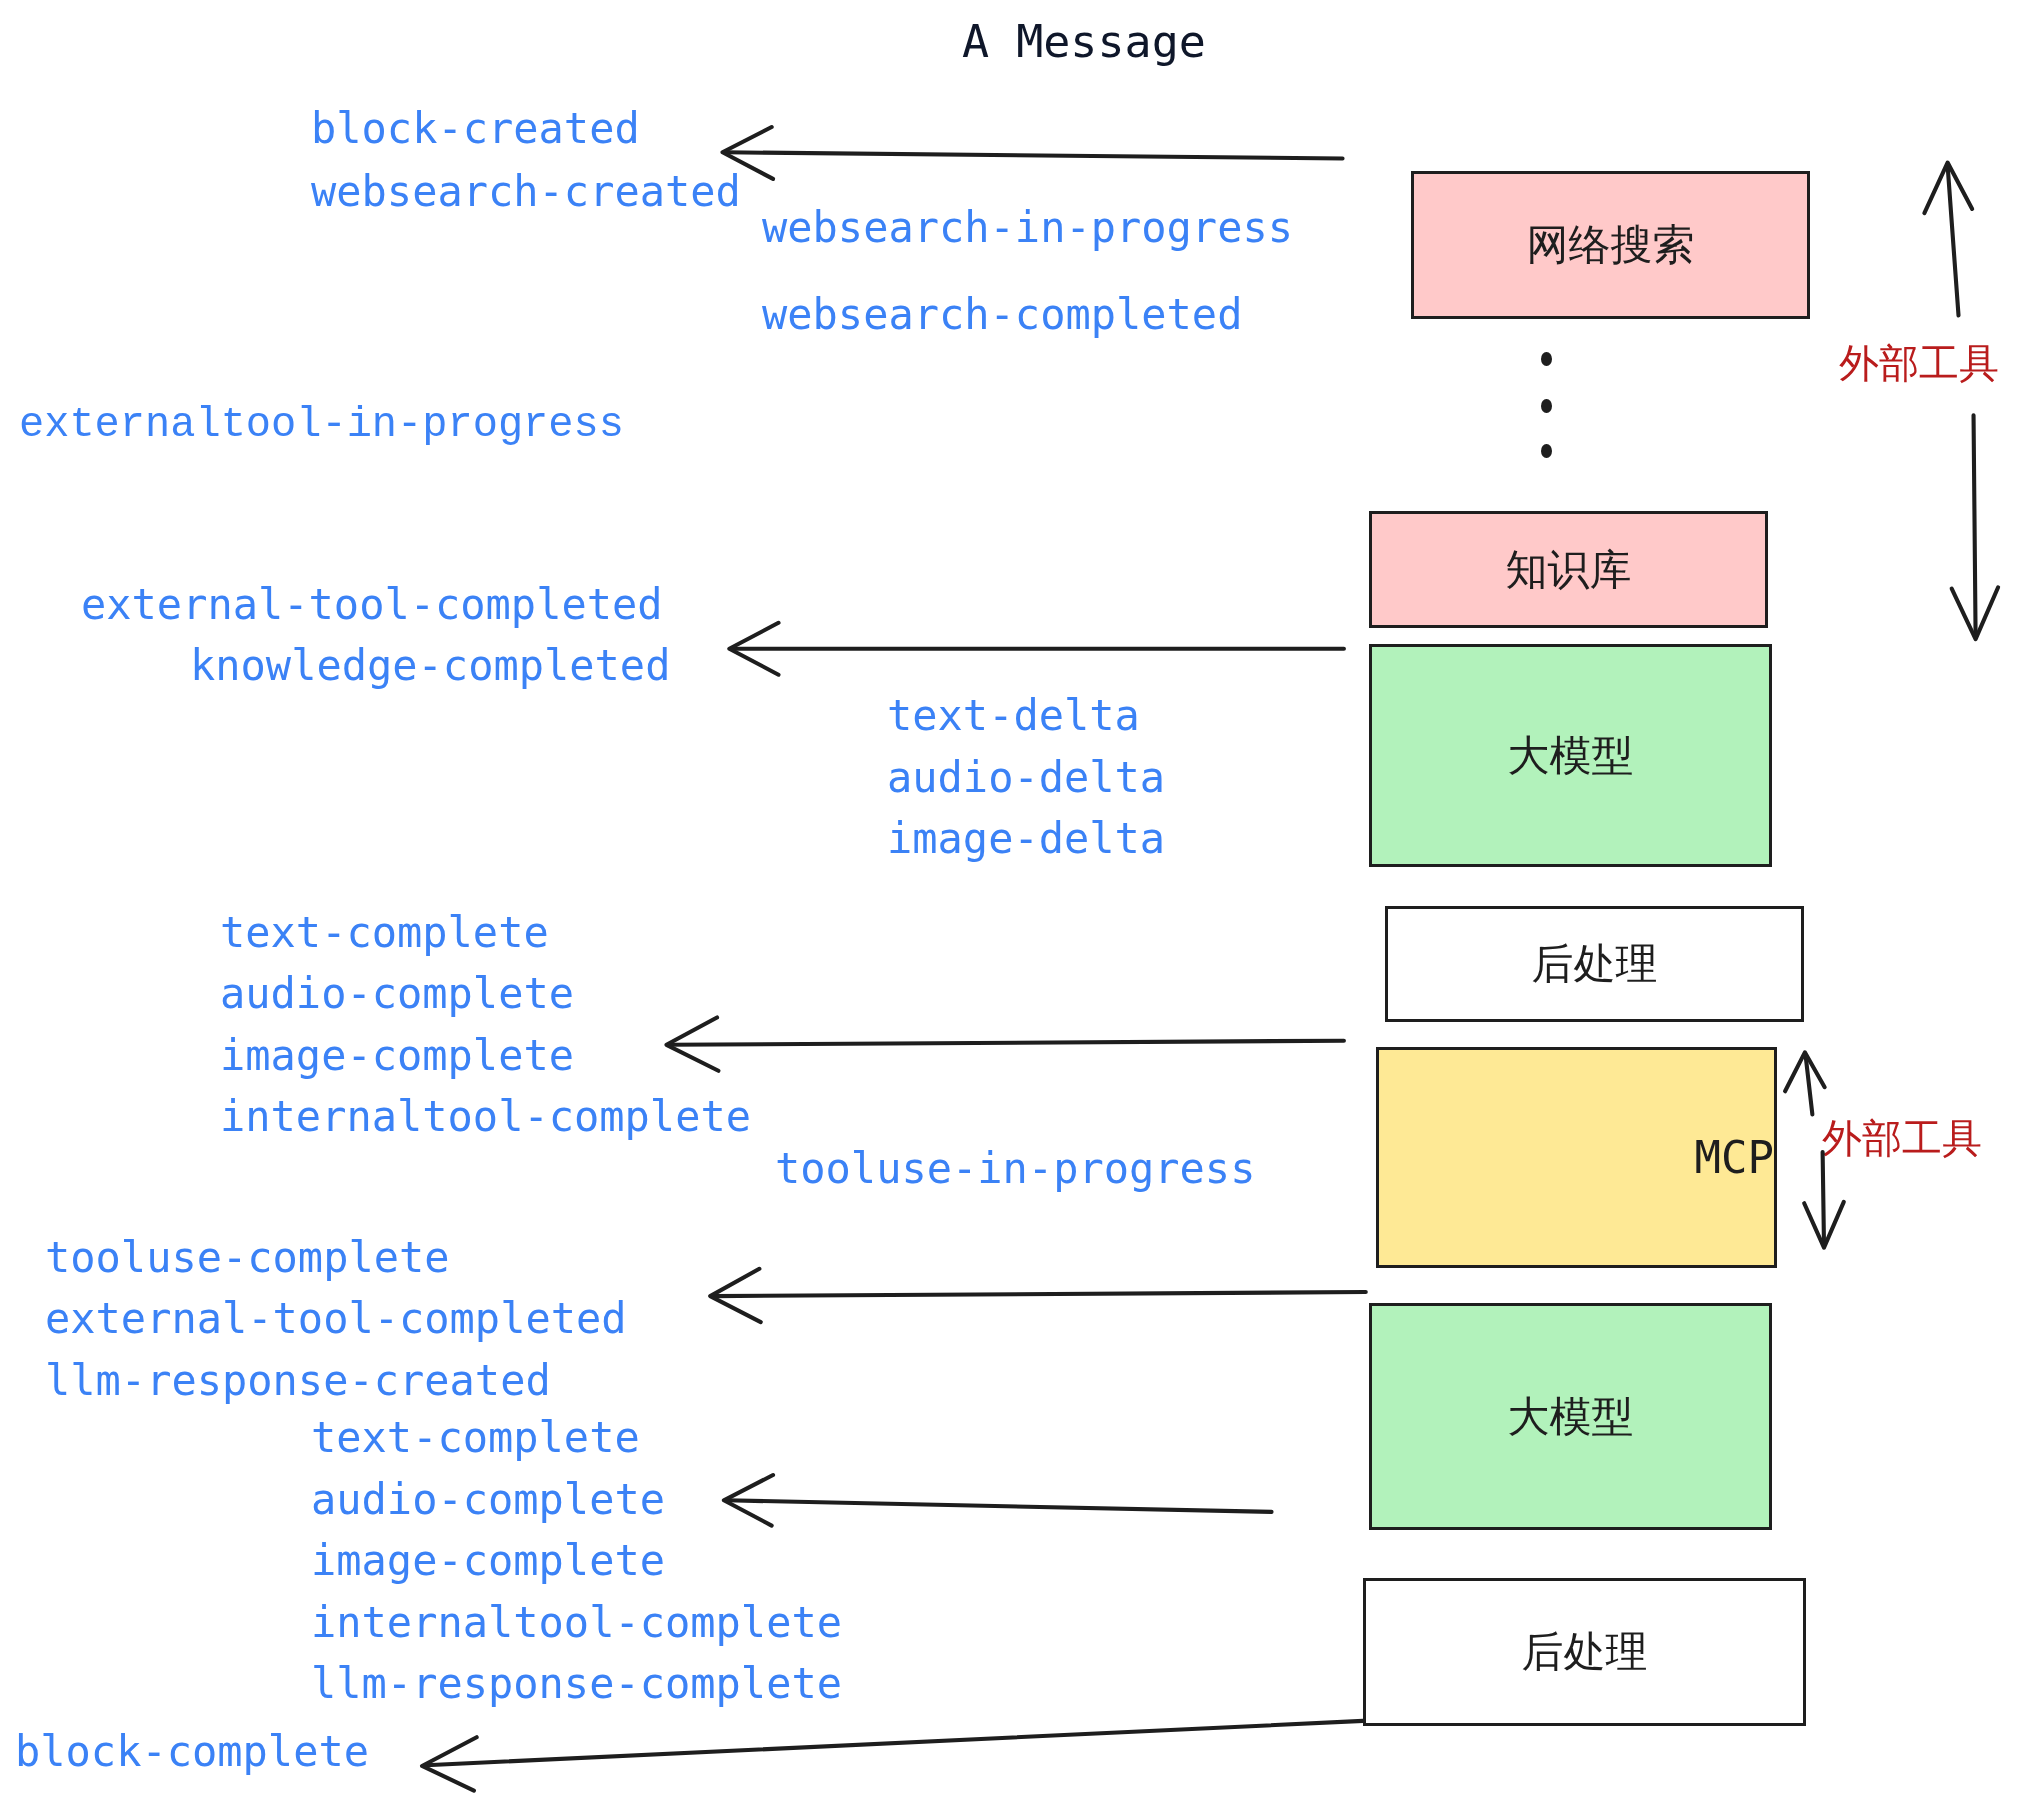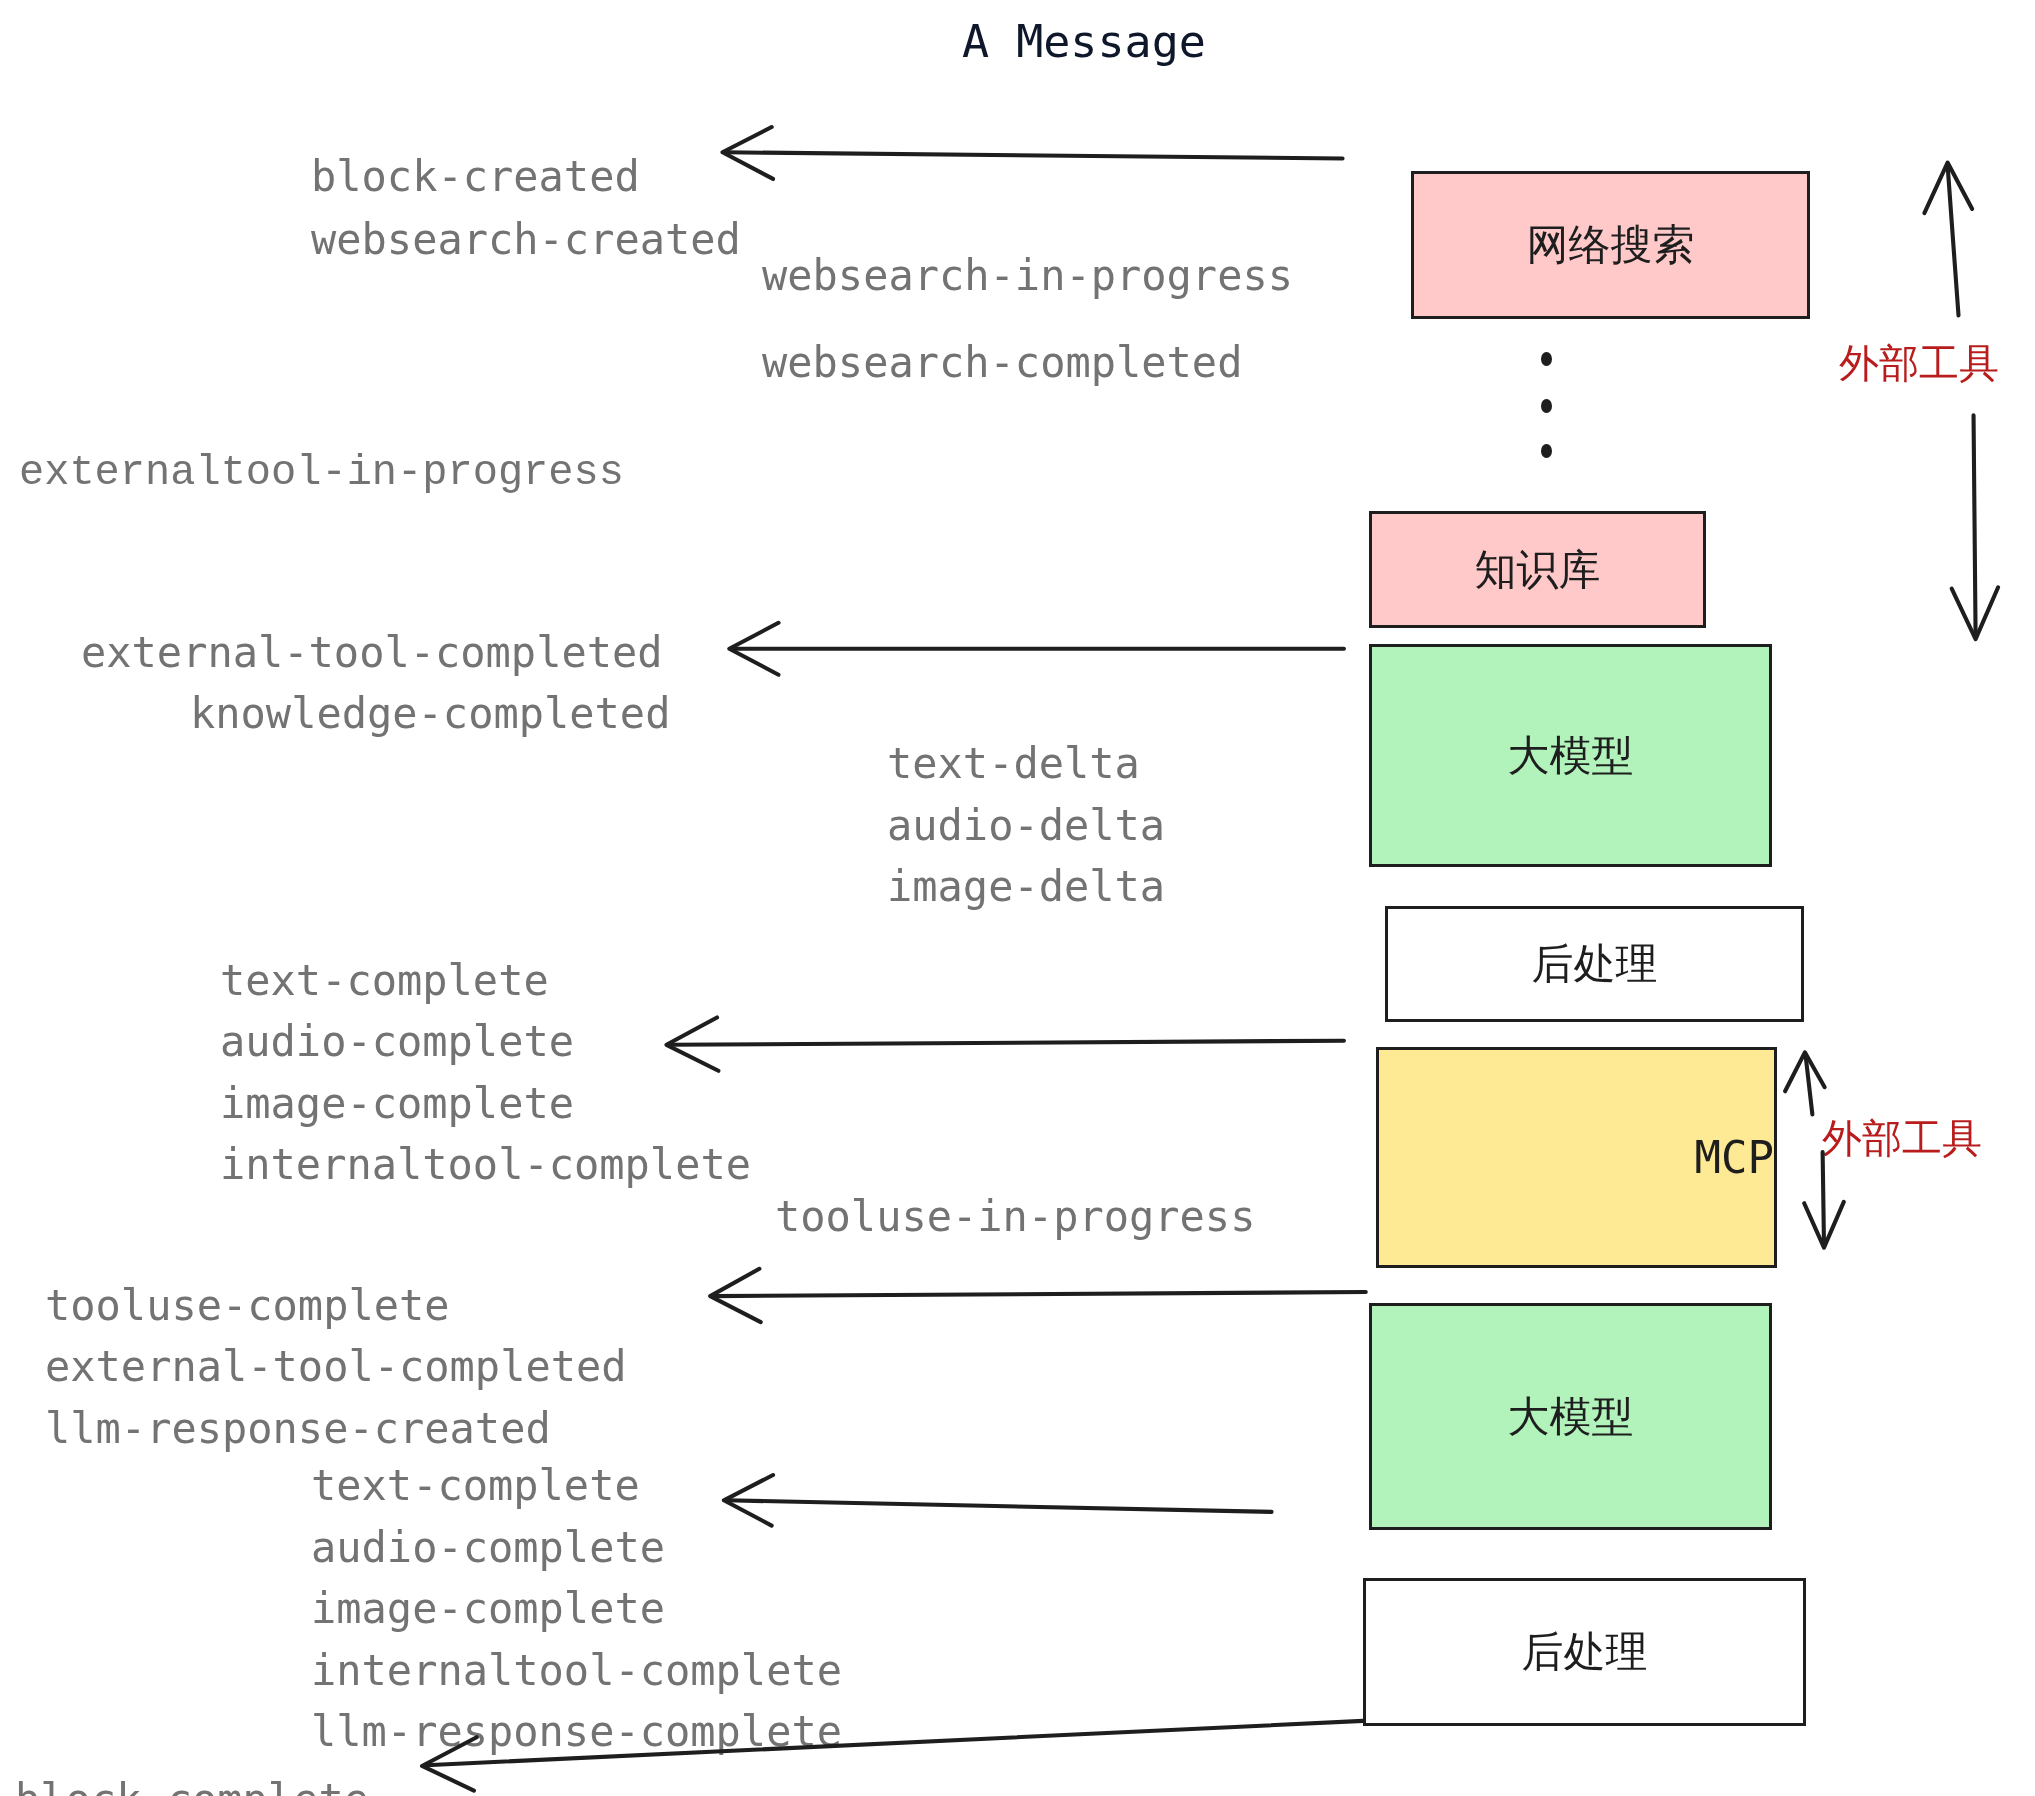--- a/index.html
+++ b/index.html
@@ -15,22 +15,21 @@
     overflow: hidden;
     font-family: "DejaVu Sans Mono", monospace;
     color: #1e1e1e;
   }
   .ev {
     position: absolute;
     font-family: "DejaVu Sans Mono", monospace;
     font-size: 42px;
     line-height: 1.1;
     white-space: nowrap;
-    color: #737373;
-    margin-top: 48px;
+    color: #3b82f6;
   }
   .title {
     position: absolute;
     left: 962px;
     top: 15px;
     font-size: 45px;
     font-family: "DejaVu Sans Mono", monospace;
     white-space: nowrap;
     color: #0f172a;
   }
@@ -40,21 +39,21 @@
     box-sizing: border-box;
     display: flex;
     align-items: center;
     justify-content: center;
     font-family: "Liberation Sans", sans-serif;
     font-size: 42px;
     color: #1e1e1e;
   }
   .box.mono { font-family: "DejaVu Sans Mono", monospace; font-size: 44px; }
   #box-websearch { left: 1411px; top: 171px;  width: 399px; height: 148px; background: #ffc9c9; }
-  #box-knowledge { left: 1369px; top: 511px;  width: 337px; height: 117px; background: #ffc9c9; }
+  #box-knowledge { left: 1369px; top: 511px;  width: 399px; height: 117px; background: #ffc9c9; }
   #box-llm1      { left: 1369px; top: 644px;  width: 403px; height: 223px; background: #b2f2bb; }
   #box-post1     { left: 1385px; top: 906px; width: 419px; height: 116px; background: #ffffff; }
   #box-mcp       { left: 1376px; top: 1047px; width: 401px; height: 221px; background: #fee995; justify-content: flex-end; }
   #box-llm2      { left: 1369px; top: 1303px; width: 403px; height: 227px; background: #b2f2bb; }
   #box-post2     { left: 1363px; top: 1578px; width: 443px; height: 148px; background: #ffffff; }
 
   .side-label {
     position: absolute;
     font-family: "Liberation Sans", sans-serif;
     font-size: 40px;

